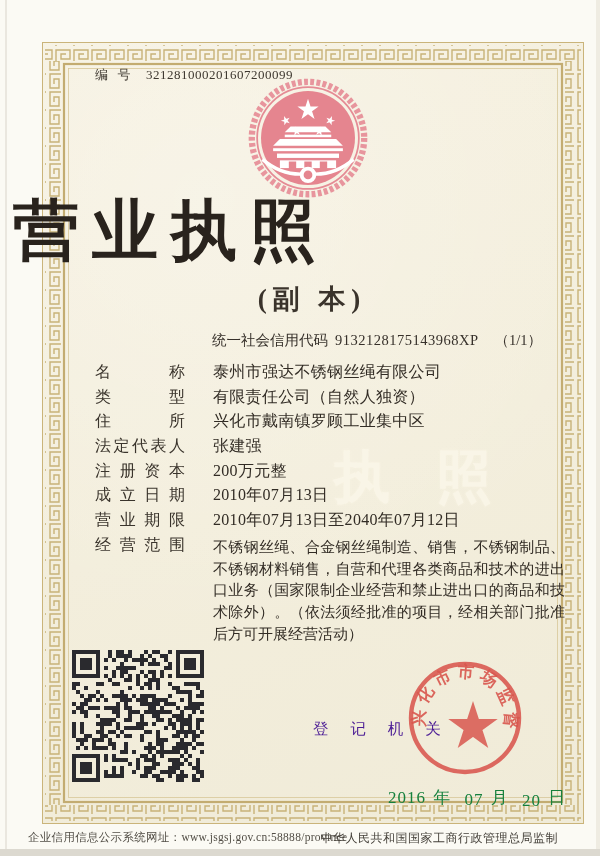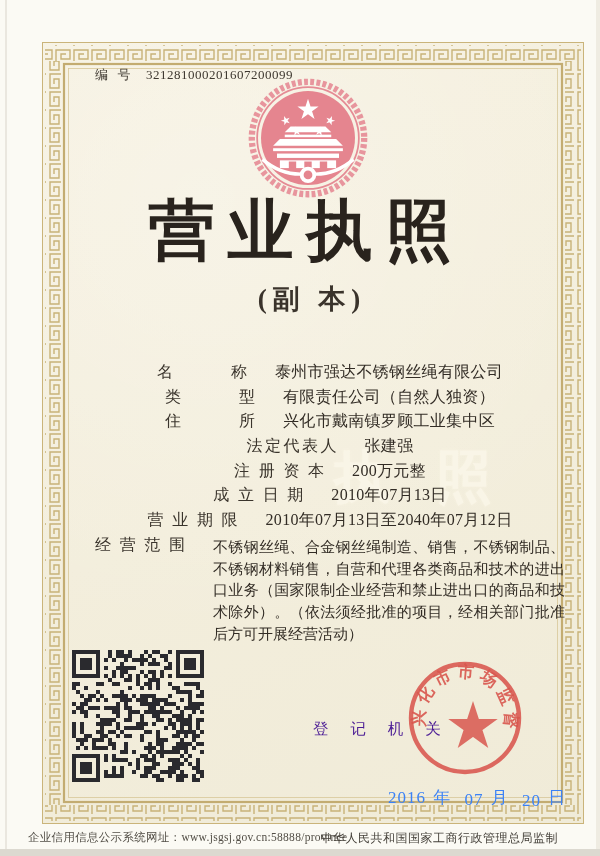--- a/index.html
+++ b/index.html
@@ -30,47 +30,47 @@
   .emblem{position:absolute;left:245px;top:78px;z-index:3;}
 
   .watermark{
     position:absolute;left:118px;top:440px;width:420px;z-index:2;
     font-family:"Liberation Sans","DejaVu Sans",sans-serif;font-weight:bold;
     font-size:56px;letter-spacing:46px;color:#fbf7e9;opacity:.85;text-shadow:0 0 2px #faf5e6;text-align:right;
   }
 
   .title{
     position:absolute;left:0;top:196px;width:600px;margin:0;z-index:3;
-    text-align:center;font-family:"Liberation Sans","DejaVu Sans",sans-serif;
+    text-align:left;font-family:"Liberation Sans","DejaVu Sans",sans-serif;
     font-size:66px;font-weight:bold;color:#29231d;
     letter-spacing:13px;text-indent:13px;line-height:1.05;
   }
   .subtitle{
     position:absolute;left:12px;top:281px;width:600px;z-index:3;text-align:center;
     font-size:27px;color:#3a332b;letter-spacing:6px;font-weight:bold;font-family:"Liberation Serif",serif;
   }
   .credit{
     position:absolute;top:331px;right:58px;z-index:3;font-size:14.5px;color:#36302a;white-space:nowrap;
   }
   .credit .code{margin-left:7px;letter-spacing:.5px;}
   .credit .pages{margin-left:16px;}
 
   .fields{position:absolute;left:95px;top:364px;width:470px;z-index:3;}
-  .frow{display:flex;align-items:flex-start;margin-bottom:8.1px;font-size:16px;line-height:16.6px;justify-content:center;}
+  .frow{display:flex;align-items:flex-start;margin-bottom:8.1px;font-size:16px;line-height:16.6px;}
   .flabel{flex:0 0 90px;text-align:justify;text-align-last:justify;color:#3a342c;}
   .fvalue{margin-left:28px;color:#322c25;letter-spacing:.3px;white-space:nowrap;}
   .frow.scope .fvalue{white-space:normal;width:362px;font-size:15px;line-height:21.8px;text-align:justify;letter-spacing:0;}
 
   .qr{position:absolute;left:72px;top:650px;z-index:3;}
   .authority{
     position:absolute;left:313px;top:719px;z-index:3;
     font-size:15.5px;letter-spacing:9px;color:#4c1d95;white-space:nowrap;
   }
   .date{
-    position:absolute;left:388px;top:786px;z-index:4;font-size:17px;color:#3b82f6;white-space:nowrap;
+    position:absolute;left:388px;top:786px;z-index:4;font-size:17px;color:#15803d;white-space:nowrap;
   }
   .date span{display:inline-block;}
   .date .num{letter-spacing:1px;}
   .date .m{transform:translateY(2px);margin-left:10px;}
   .date .d{transform:translateY(3px);margin-left:10px;}
   .date .u{margin-left:3px;}
   .seal{position:absolute;left:390px;top:646px;z-index:5;opacity:.9;}
 
   .footer-left{
     position:absolute;left:28px;top:830px;z-index:3;font-size:11.5px;color:#524e46;letter-spacing:.3px;
@@ -139,20 +139,23 @@
       <circle cx="65" cy="100" r="8.5" fill="#fff"></circle>
       <circle cx="65" cy="100" r="4.5" fill="#e5858f"></circle>
     </g>
   </svg>
 
   <div class="watermark">执照</div>
 
   <h1 class="title">营业执照</h1>
   <div class="subtitle">(副 本)</div>
 
+  <div class="credit">
+    <span>统一社会信用代码</span><span class="code">9132128175143968XP</span><span class="pages">（1/1）</span>
+  </div>
 
   <div class="fields">
     <div class="frow">
       <span class="flabel">名称</span>
       <span class="fvalue">泰州市强达不锈钢丝绳有限公司</span>
     </div>
     <div class="frow">
       <span class="flabel">类型</span>
       <span class="fvalue">有限责任公司（自然人独资）</span>
     </div>

